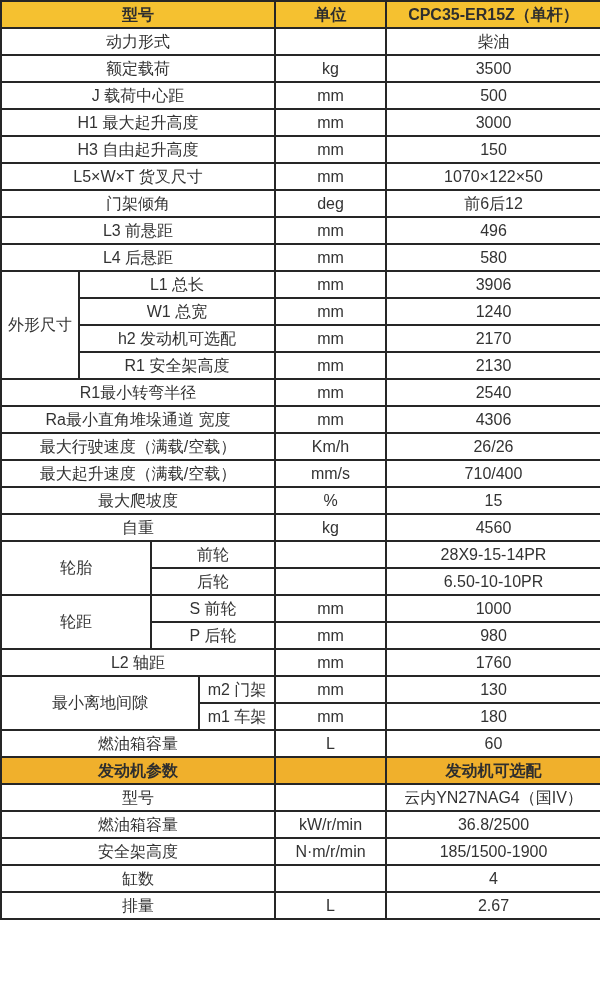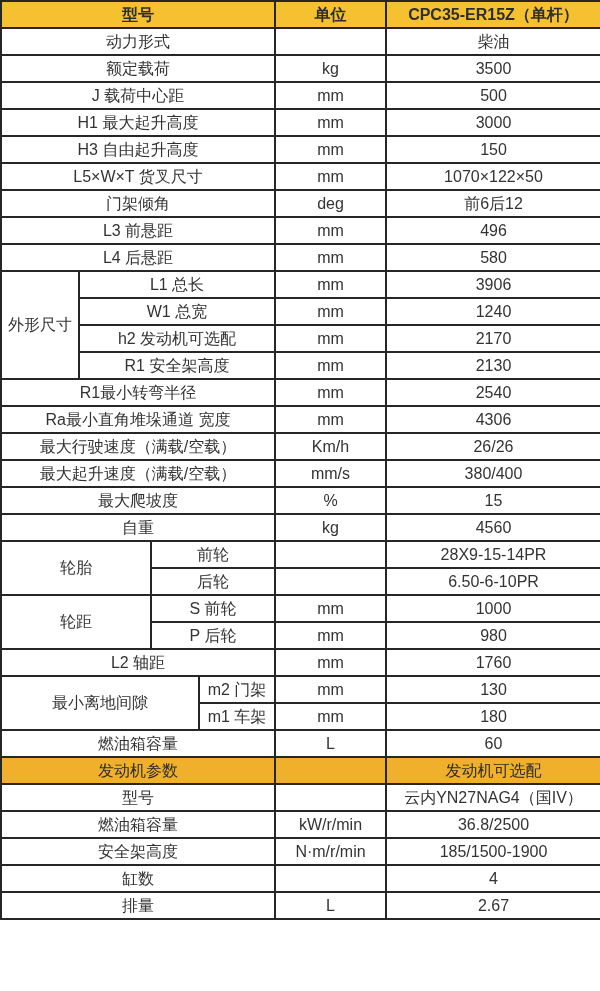--- a/index.html
+++ b/index.html
@@ -31,21 +31,21 @@
     white-space: nowrap;
   }
   table.spec th.hdr {
     background: #F5C130;
     font-weight: 700;
     font-size: 16px;
     color: #2e2e2e;
   }
   table.spec td.section {
     background: #F0B02C;
-    font-weight: 400;
+    font-weight: 700;
     color: #2e2e2e;
   }
 </style>
 </head>
 <body>
 
 <div class="sheet">
 <table class="spec">
   <colgroup>
     <col style="width:78px">
@@ -142,21 +142,21 @@
     <td>4306</td>
   </tr>
   <tr>
     <td colspan="4">最大行驶速度（满载/空载）</td>
     <td>Km/h</td>
     <td>26/26</td>
   </tr>
   <tr>
     <td colspan="4">最大起升速度（满载/空载）</td>
     <td>mm/s</td>
-    <td>380/400</td>
+    <td>710/400</td>
   </tr>
   <tr>
     <td colspan="4">最大爬坡度</td>
     <td>%</td>
     <td>15</td>
   </tr>
   <tr>
     <td colspan="4">自重</td>
     <td>kg</td>
     <td>4560</td>
@@ -164,21 +164,21 @@
 
   <tr>
     <td rowspan="2" colspan="2">轮胎</td>
     <td colspan="2">前轮</td>
     <td></td>
     <td>28X9-15-14PR</td>
   </tr>
   <tr>
     <td colspan="2">后轮</td>
     <td></td>
-    <td>6.50-6-10PR</td>
+    <td>6.50-10-10PR</td>
   </tr>
 
   <tr>
     <td rowspan="2" colspan="2">轮距</td>
     <td colspan="2">S 前轮</td>
     <td>mm</td>
     <td>1000</td>
   </tr>
   <tr>
     <td colspan="2">P 后轮</td>

